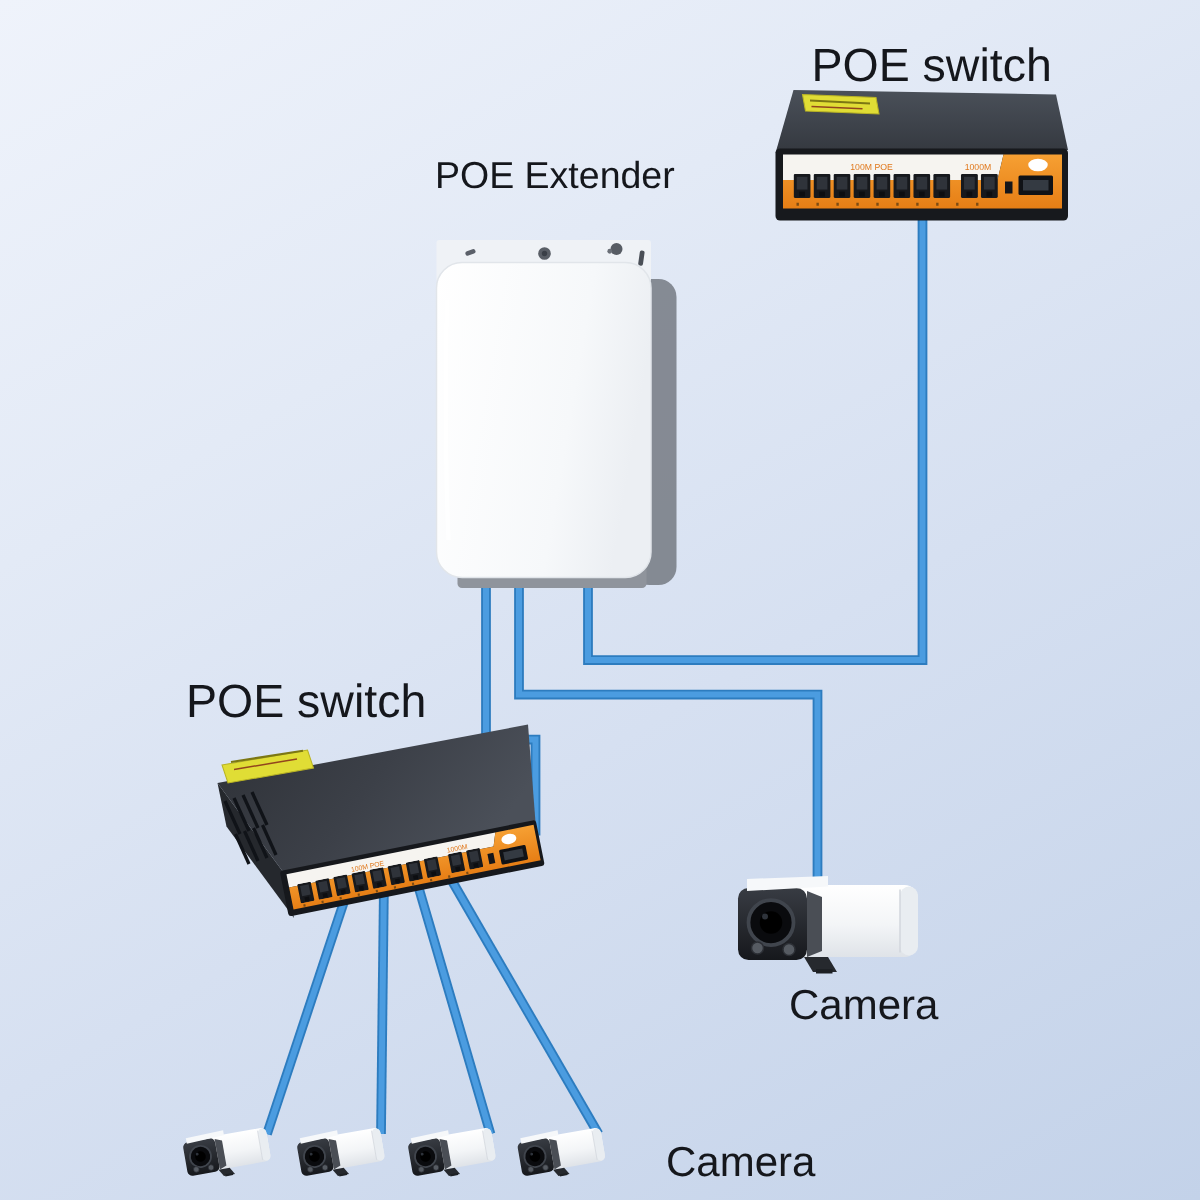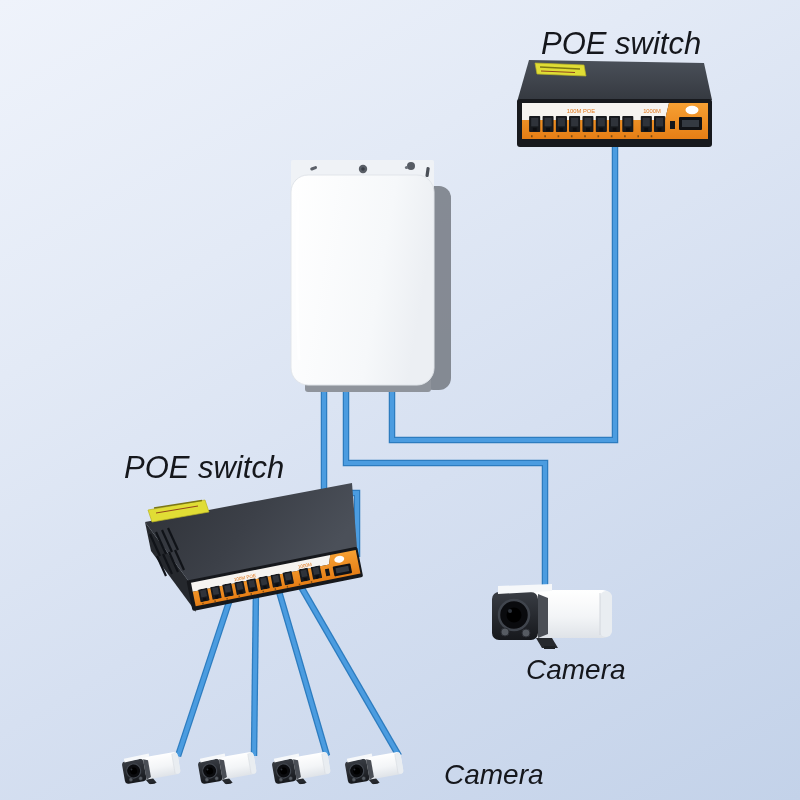--- a/index.html
+++ b/index.html
@@ -5,21 +5,20 @@
   html,body{margin:0;padding:0;}
   body{font-family:"Liberation Sans", sans-serif;}
   #stage{
     position:relative;width:800px;height:800px;overflow:hidden;
     background:linear-gradient(150deg,#eff3fb 0%,#e3eaf6 30%,#d6e0f1 58%,#c3d2e9 100%);
   }
   #diagram{position:absolute;left:0;top:0;}
   .lbl{
     position:absolute;color:#15171c;white-space:nowrap;line-height:1.05;
     font-family:"Liberation Sans", sans-serif;
-    font-style:italic;
   }
   #lbl-switch-top {left:541px;top:28px;font-size:31px;}
   #lbl-extender   {left:290px;top:104px;font-size:25px;}
   #lbl-switch-left{left:124px;top:452px;font-size:31px;}
   #lbl-camera-right {left:526px;top:655px;font-size:28px;}
   #lbl-camera-bottom{left:444px;top:760px;font-size:28px;}
   .cable-under{fill:none;stroke:#2d7cbf;stroke-width:6.5;stroke-linecap:butt;}
   .cable-over {fill:none;stroke:#4b9ce0;stroke-width:4;stroke-linecap:butt;}
 </style>
 </head>
@@ -191,16 +190,17 @@
     </g>
 
     <use href="#cam" width="130" height="68" transform="translate(486,582)"></use>
     <use href="#cam" width="130" height="68" transform="translate(118,758) rotate(-10) scale(0.47)"></use>
     <use href="#cam" width="130" height="68" transform="translate(194,758) rotate(-10) scale(0.47)"></use>
     <use href="#cam" width="130" height="68" transform="translate(268,758) rotate(-10) scale(0.47)"></use>
     <use href="#cam" width="130" height="68" transform="translate(341,758) rotate(-10) scale(0.47)"></use>
   </svg>
 
   <div class="lbl" id="lbl-switch-top">POE switch</div>
+  <div class="lbl" id="lbl-extender">POE Extender</div>
   <div class="lbl" id="lbl-switch-left">POE switch</div>
   <div class="lbl" id="lbl-camera-right">Camera</div>
   <div class="lbl" id="lbl-camera-bottom">Camera</div>
 </div>
 
 </body></html>

